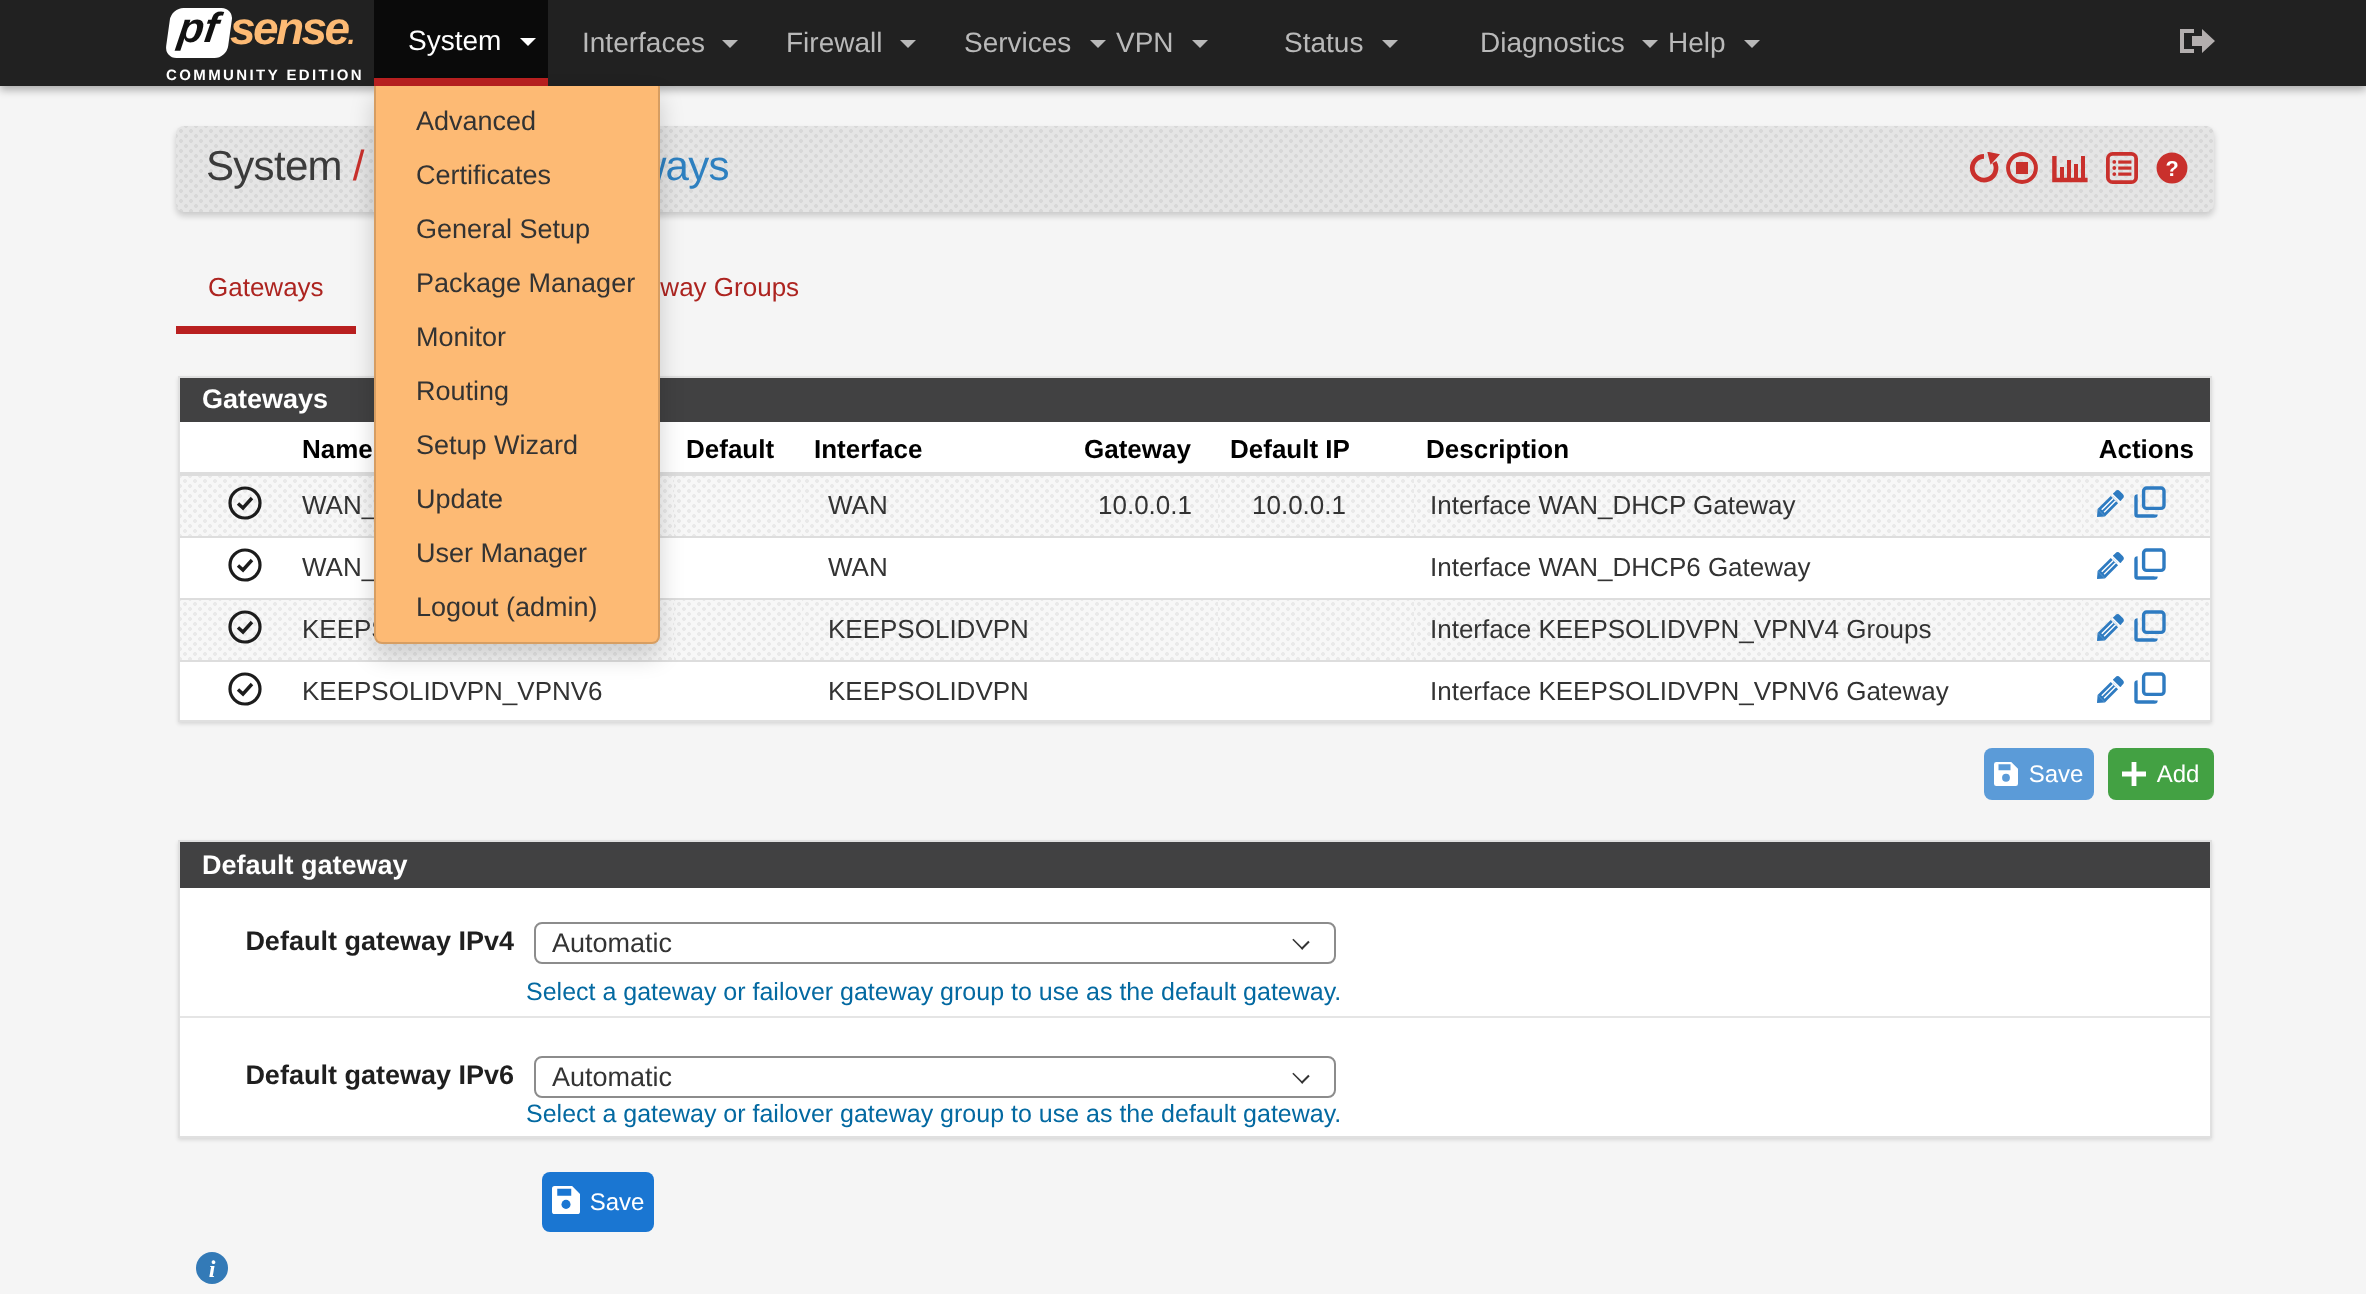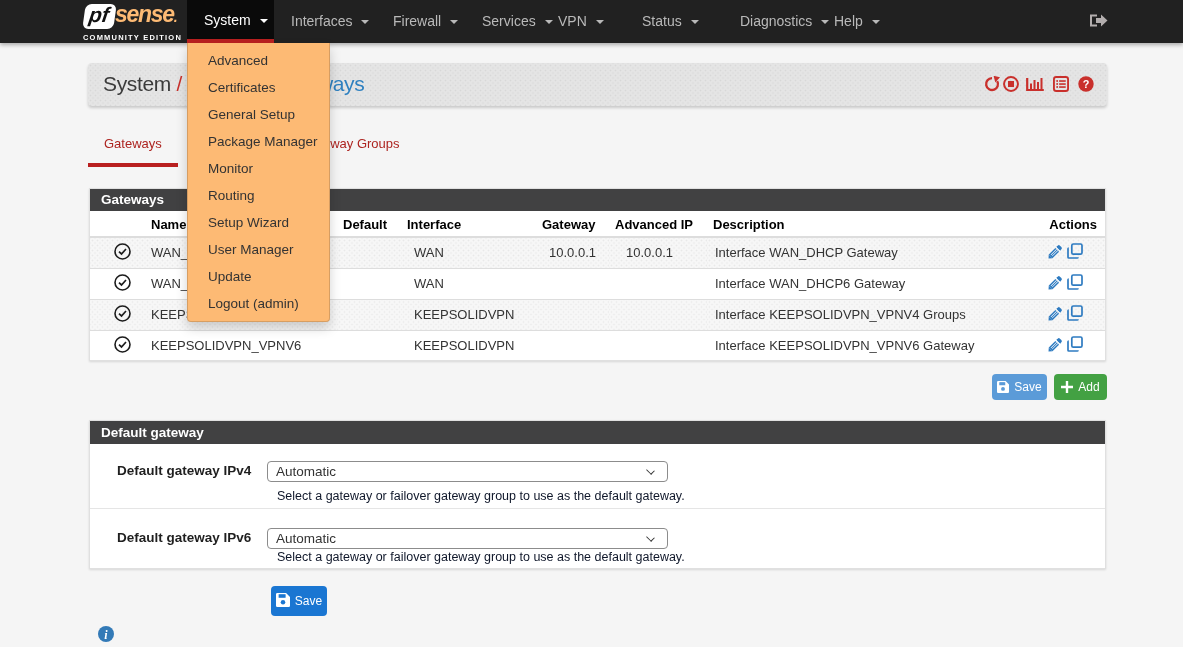--- a/index.html
+++ b/index.html
@@ -49,24 +49,24 @@
 td.ic { text-align:center; } td.ic svg { margin-left:4px; }
 td.act { text-align:right; padding-right:22px; white-space:nowrap; }
 td.act svg:last-child { margin-left:3px; }
 
 .btn { position:absolute; border-radius:4px; color:#fff; font-size:12px; text-align:center; }
 .btn svg { vertical-align:-2px; margin-right:5px; }
 .btn-save1 { left:992px; top:374px; width:55px; height:26px; line-height:26px; background:#5b9bd8; }
 .btn-add { left:1054px; top:374px; width:53px; height:26px; line-height:26px; background:#43a143; }
 .btn-save2 { left:271px; top:586px; width:56px; height:30px; line-height:30px; background:#1a76d2; }
 
-.flabel { position:absolute; font-size:13.5px; font-weight:bold; color:#1f1f1f; width:140px; }
+.flabel { position:absolute; font-size:13.5px; font-weight:bold; color:#1f1f1f; text-align:right; width:140px; }
 .fselect { position:absolute; left:177px; width:401px; height:21px; border:1px solid #8c8c8c; border-radius:4px; background:#fff; font-size:13.5px; color:#333; line-height:19px; padding-left:8px; }
 .fselect .chev { position:absolute; right:13px; top:5px; width:7px; height:7px; border-right:1.4px solid #333; border-bottom:1.4px solid #333; transform:rotate(45deg) scale(1,0.75); }
-.fhelp { position:absolute; left:187px; font-size:12.5px; color:#0f172a; white-space:nowrap; }
+.fhelp { position:absolute; left:173px; font-size:12.5px; color:#0369a1; white-space:nowrap; }
 .fsep { position:absolute; left:0; width:1015px; border-top:1px solid #e5e5e5; }
 </style>
 </head>
 <body>
 
 <div class="nav">
   <div class="logo">
     <div class="pfbox">
         <div class="pftxt">pf</div>
       </div>
@@ -149,21 +149,21 @@
         <col style="width:334px">
         <col style="width:64px">
       </colgroup>
     <tbody>
         <tr>
           <th></th>
           <th>Name</th>
           <th>Default</th>
           <th>Interface</th>
           <th>Gateway</th>
-          <th>Advanced IP</th>
+          <th>Default IP</th>
           <th>Description</th>
           <th style="text-align:right; padding-right:8px;">Actions</th>
         </tr>
     <tr class="odd">
           <td class="ic"><svg width="17" height="17" viewBox="0 0 17 17">
               <circle cx="8.5" cy="8.5" r="7.5" fill="none" stroke="#1c1c1c" stroke-width="1.6"></circle>
               <path d="M5 8.7 L7.5 11 L12 6" fill="none" stroke="#1c1c1c" stroke-width="1.7"></path>
             </svg></td>
       <td>WAN_DHCP</td>
           <td></td>
@@ -302,16 +302,16 @@
   </svg>
 
 <div class="dropdown">
   <div>Advanced</div>
   <div>Certificates</div>
   <div>General Setup</div>
   <div>Package Manager</div>
   <div>Monitor</div>
   <div>Routing</div>
   <div>Setup Wizard</div>
+  <div>Update</div>
   <div>User Manager</div>
-  <div>Update</div>
   <div>Logout (admin)</div>
 </div>
 
 </body></html>

